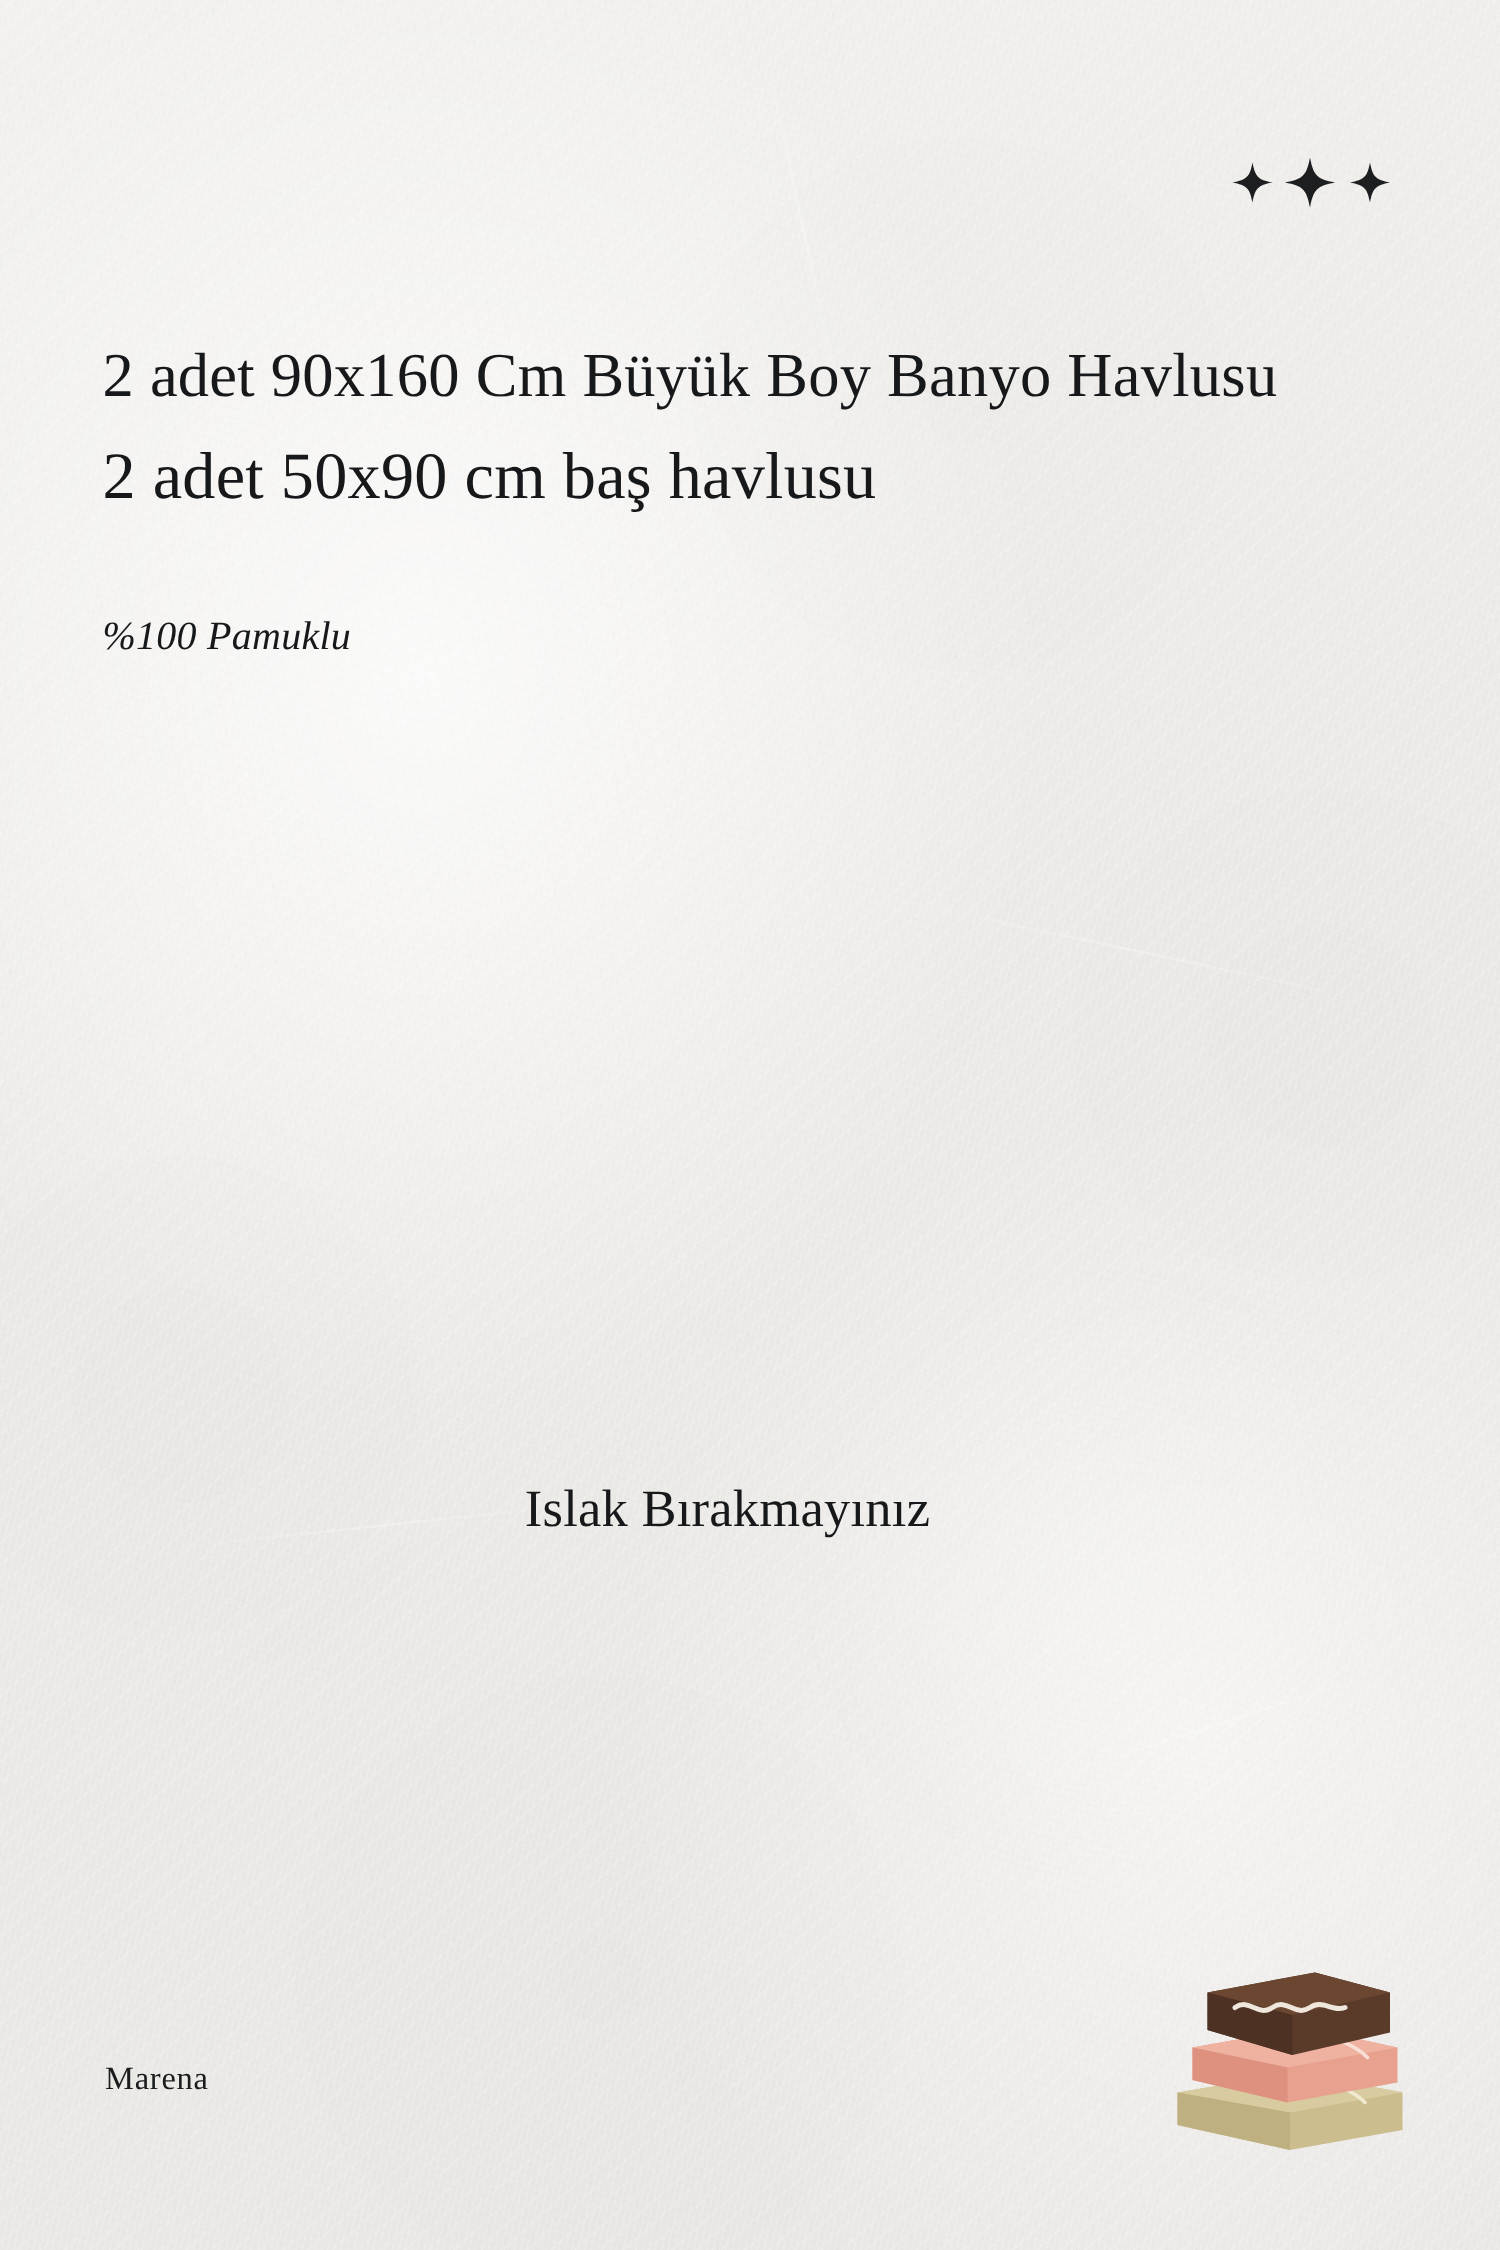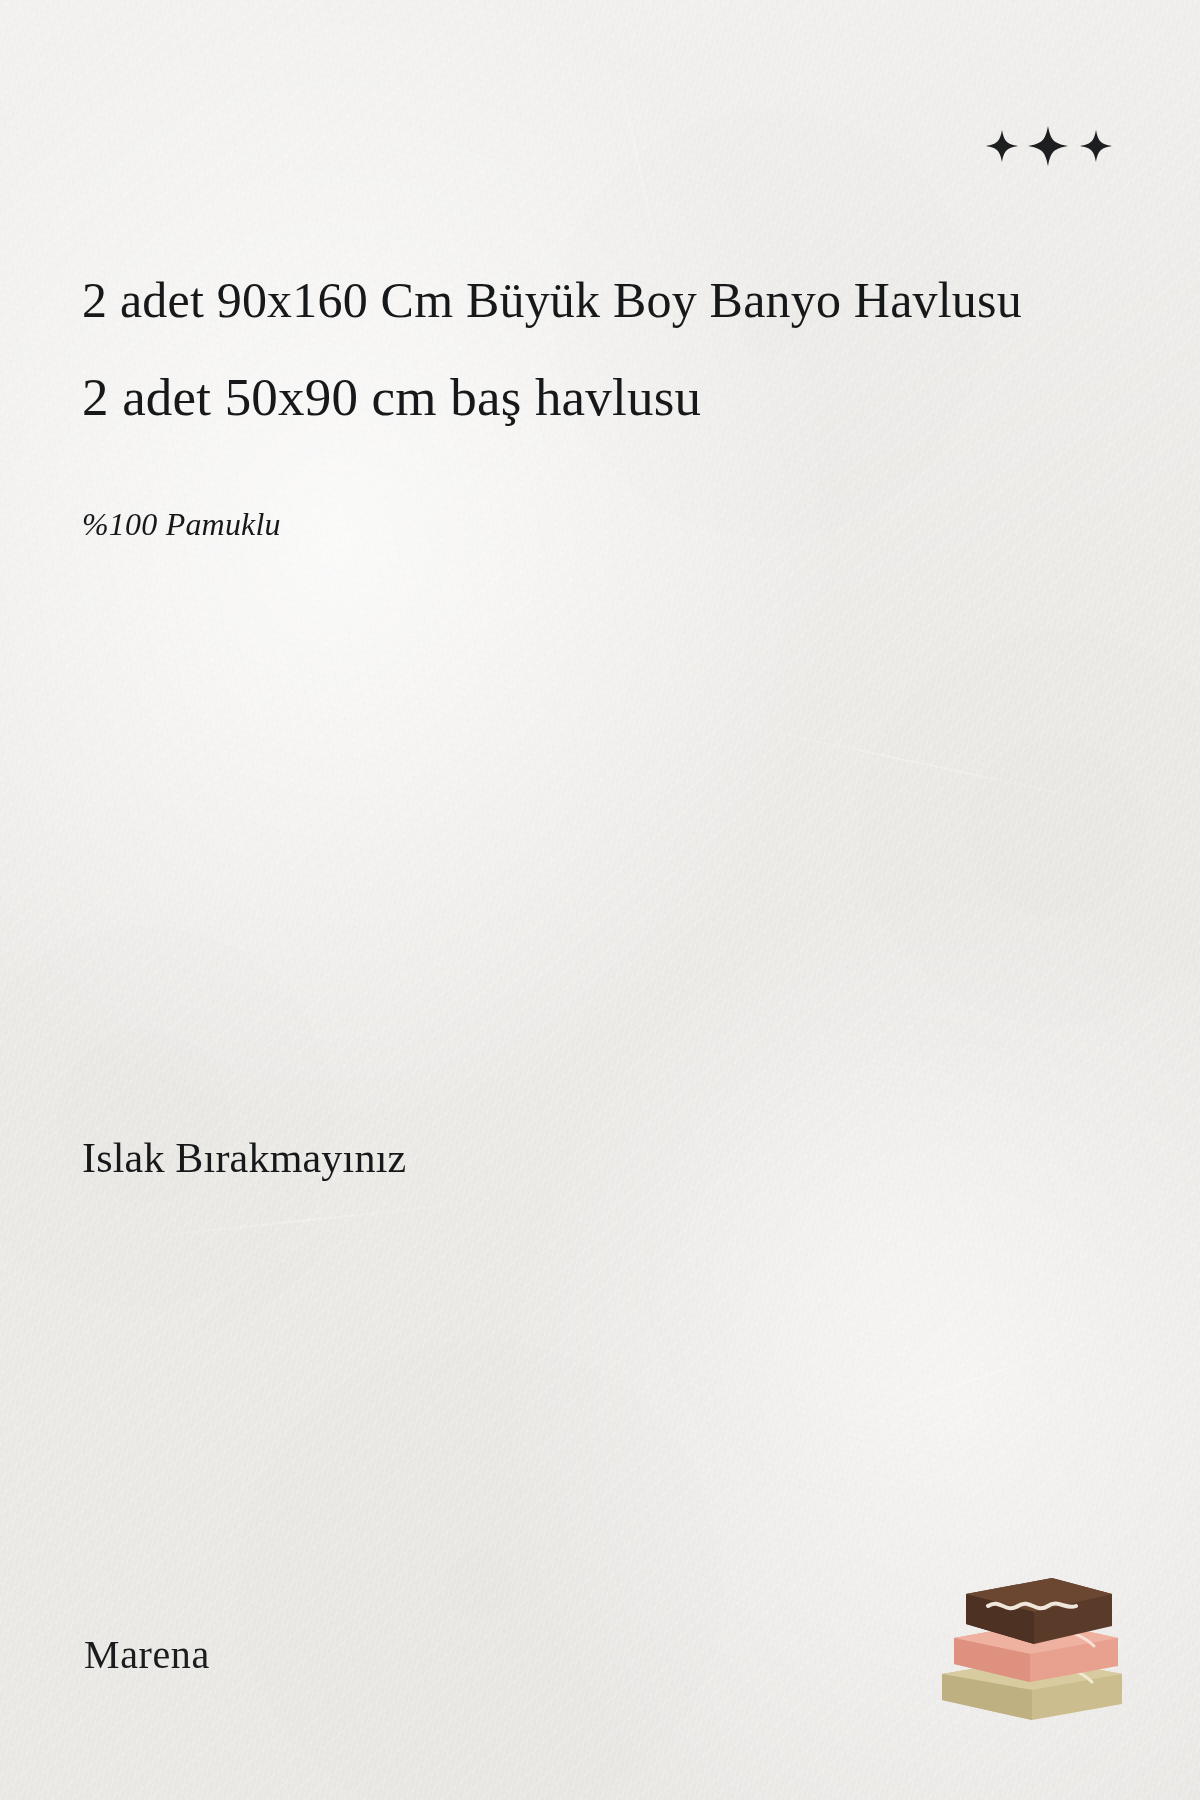--- a/index.html
+++ b/index.html
@@ -76,37 +76,38 @@
   }
 
   .line {
     color: #17181a;
     font-weight: 400;
     letter-spacing: 0.2px;
     white-space: nowrap;
   }
 
   .l-heading { font-size: 44px; line-height: 1.0; margin-bottom: 68px; }
-  .l-big     { font-size: 50px; line-height: 1.0; margin-bottom: 46px; }
+  .l-big     { font-size: 50px; line-height: 1.0; margin-bottom: 30px; }
   .l-mid     { font-size: 53px; line-height: 1.0; margin-bottom: 84px; }
   .l-pct     { font-size: 32px; line-height: 1.0; margin-bottom: 0; font-style: italic; }
 
   .care {
     position: absolute;
     left: 82px;
-    top: 1128px;
+    top: 1178px;
     width: 1000px;
+    text-align: center;
   }
   .care .line { font-size: 42px; line-height: 1.45; }
 
   .brand {
     position: absolute;
     left: 84px;
     bottom: 122px;
-    font-size: 40px;
+    font-size: 26px;
     color: #1b1c1e;
     letter-spacing: 0.6px;
   }
 
   .logo {
     position: absolute;
     right: 64px;
     bottom: 72px;
     width: 210px;
     height: 230px;

